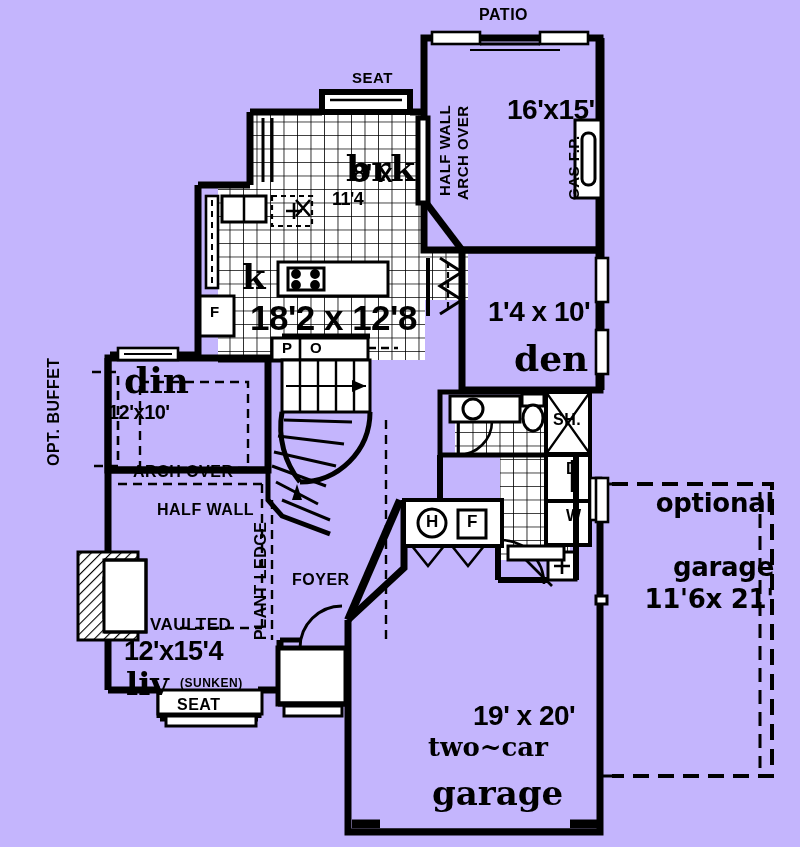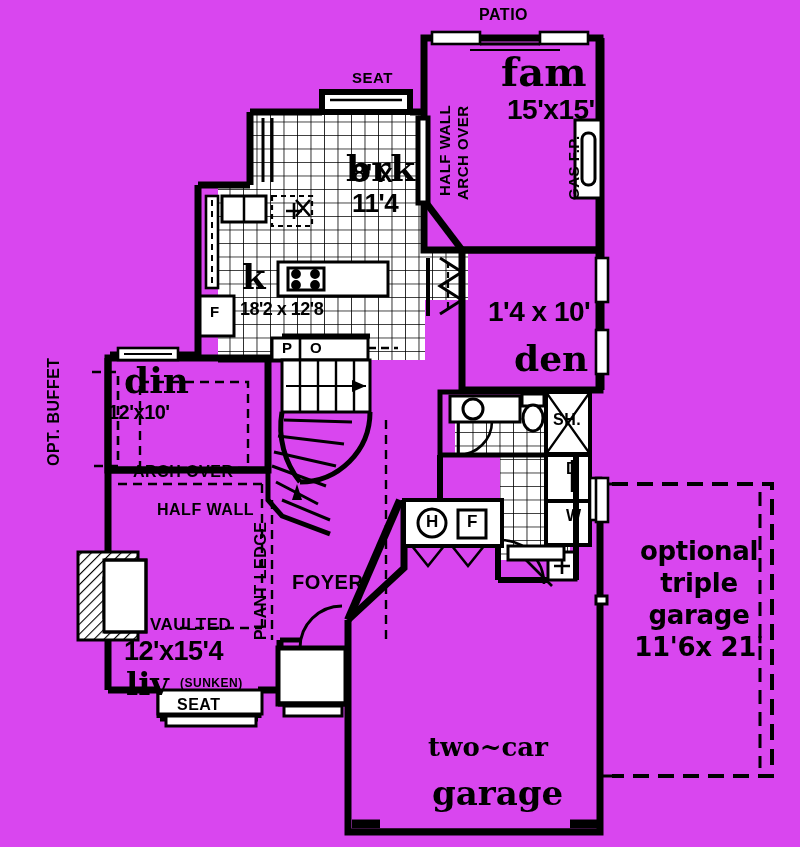--- a/index.html
+++ b/index.html
@@ -1,24 +1,24 @@
 <!DOCTYPE html>
 <html><head>
 <meta charset="utf-8">
 <style>
   html,body{margin:0;padding:0;background:#ffffff;}
   body{font-family:"Liberation Sans",sans-serif;}
-  #plan-root{position:relative;width:800px;height:847px;background:#d946ef;overflow:hidden;}
+  #plan-root{position:relative;width:800px;height:847px;background:#c4b5fd;overflow:hidden;}
   #plan-svg{position:absolute;left:0;top:0;width:800px;height:847px;}
   .lbl{position:absolute;white-space:nowrap;color:#000;line-height:1;}
   .room-name{font-family:"DejaVu Serif",serif;font-weight:bold;}
   .dim{font-family:"Liberation Sans",sans-serif;font-weight:bold;letter-spacing:-0.5px;}
   .note{font-family:"Liberation Sans",sans-serif;font-weight:bold;letter-spacing:0.5px;}
   .rot90{transform-origin:0 0;transform:rotate(-90deg);}
-  .optgar{font-family:"DejaVu Sans",sans-serif;font-weight:bold;text-align:center;letter-spacing:-0.3px;margin-top:48px;}
+  .optgar{font-family:"DejaVu Sans",sans-serif;font-weight:bold;text-align:right;letter-spacing:-0.3px;}
 </style>
 </head>
 <body>
 
 <div id="plan-root">
 
   <svg id="plan-svg" viewBox="0 0 800 847">
     <defs>
       <pattern id="tile" width="13.5" height="13.5" patternUnits="userSpaceOnUse">
         <rect width="13.5" height="13.5" fill="#fff"></rect>
@@ -311,36 +311,35 @@
         <path d="M600,484 H616" stroke-dasharray="0"></path>
         <path d="M600,776 H616" stroke-dasharray="0"></path>
         <rect x="596" y="478" width="12" height="44" fill="#fff" stroke-width="2.6"></rect>
       </g>
 
     </g>
   </svg>
 
   <div class="lbl note" style="left:479px;top:7px;font-size:16px;">PATIO</div>
 
-  <div class="lbl room-name" style="left:501px;top:52px;font-size:40px;">fam</div>
-  <div class="lbl dim" style="left:507px;top:96px;font-size:28px;">15'x15'</div>
+  <div class="lbl dim" style="left:507px;top:96px;font-size:28px;">16'x15'</div>
 
   <div class="lbl note rot90" style="left:566px;top:200px;font-size:15px;">GAS F.P.</div>
 
   <div class="lbl note rot90" style="left:437px;top:196px;font-size:15px;">HALF WALL</div>
   <div class="lbl note rot90" style="left:455px;top:200px;font-size:15px;">ARCH OVER</div>
 
   <div class="lbl note" style="left:352px;top:70px;font-size:15px;">SEAT</div>
 
   <div class="lbl room-name" style="left:346px;top:118px;font-size:36px;margin-top:32px;">brk</div>
   <div class="lbl dim" style="left:352px;top:160px;font-size:26px;">8' x</div>
-  <div class="lbl dim" style="left:352px;top:190px;font-size:26px;">11'4</div>
+  <div class="lbl dim" style="left:332px;top:190px;font-size:18px;">11'4</div>
 
   <div class="lbl room-name" style="left:242px;top:260px;font-size:34px;">k</div>
-  <div class="lbl dim" style="left:240px;top:300px;font-size:18px;">18'2 x 12'8</div>
+  <div class="lbl dim" style="left:250px;top:300px;font-size:35px;">18'2 x 12'8</div>
 
   <div class="lbl note" style="left:282px;top:340px;font-size:15px;">P</div>
   <div class="lbl note" style="left:310px;top:340px;font-size:15px;">O</div>
 
   <div class="lbl note" style="left:210px;top:304px;font-size:15px;">F</div>
 
   <div class="lbl dim" style="left:488px;top:298px;font-size:28px;">1'4 x 10'</div>
   <div class="lbl room-name" style="left:514px;top:340px;font-size:36px;">den</div>
 
   <div class="lbl note" style="left:553px;top:412px;font-size:16px;">SH.</div>
@@ -353,29 +352,29 @@
   <div class="lbl note rot90" style="left:46px;top:466px;font-size:16px;">OPT. BUFFET</div>
 
   <div class="lbl room-name" style="left:124px;top:362px;font-size:36px;">din</div>
   <div class="lbl dim" style="left:108px;top:402px;font-size:20px;">12'x10'</div>
 
   <div class="lbl note" style="left:133px;top:464px;font-size:16px;">ARCH OVER</div>
   <div class="lbl note" style="left:157px;top:502px;font-size:16px;">HALF WALL</div>
 
   <div class="lbl note rot90" style="left:253px;top:640px;font-size:16px;">PLANT LEDGE</div>
 
-  <div class="lbl note" style="left:292px;top:572px;font-size:20px;">FOYER</div>
+  <div class="lbl note" style="left:292px;top:572px;font-size:16px;">FOYER</div>
 
   <div class="lbl note" style="left:143px;top:616px;font-size:17px;margin-left:7px;">VAULTED</div>
   <div class="lbl dim" style="left:124px;top:638px;font-size:27px;">12'x15'4</div>
   <div class="lbl room-name" style="left:126px;top:668px;font-size:32px;">liv</div>
   <div class="lbl note" style="left:180px;top:677px;font-size:12px;">(SUNKEN)</div>
   <div class="lbl note" style="left:177px;top:697px;font-size:16px;">SEAT</div>
 
+  <div class="lbl dim" style="left:473px;top:702px;font-size:28px;">19' x 20'</div>
   <div class="lbl room-name" style="left:428px;top:734px;font-size:26px;">two~car</div>
   <div class="lbl room-name" style="left:432px;top:776px;font-size:34px;">garage</div>
 
   <div class="lbl optgar" style="left:624px;top:490px;font-size:26px;width:150px;">optional</div>
-  <div class="lbl optgar" style="left:624px;top:522px;font-size:26px;width:150px;">triple</div>
   <div class="lbl optgar" style="left:624px;top:554px;font-size:26px;width:150px;">garage</div>
   <div class="lbl optgar" style="left:624px;top:586px;font-size:26px;width:150px;">11'6x 21'</div>
 
 </div>
 
 </body></html>

